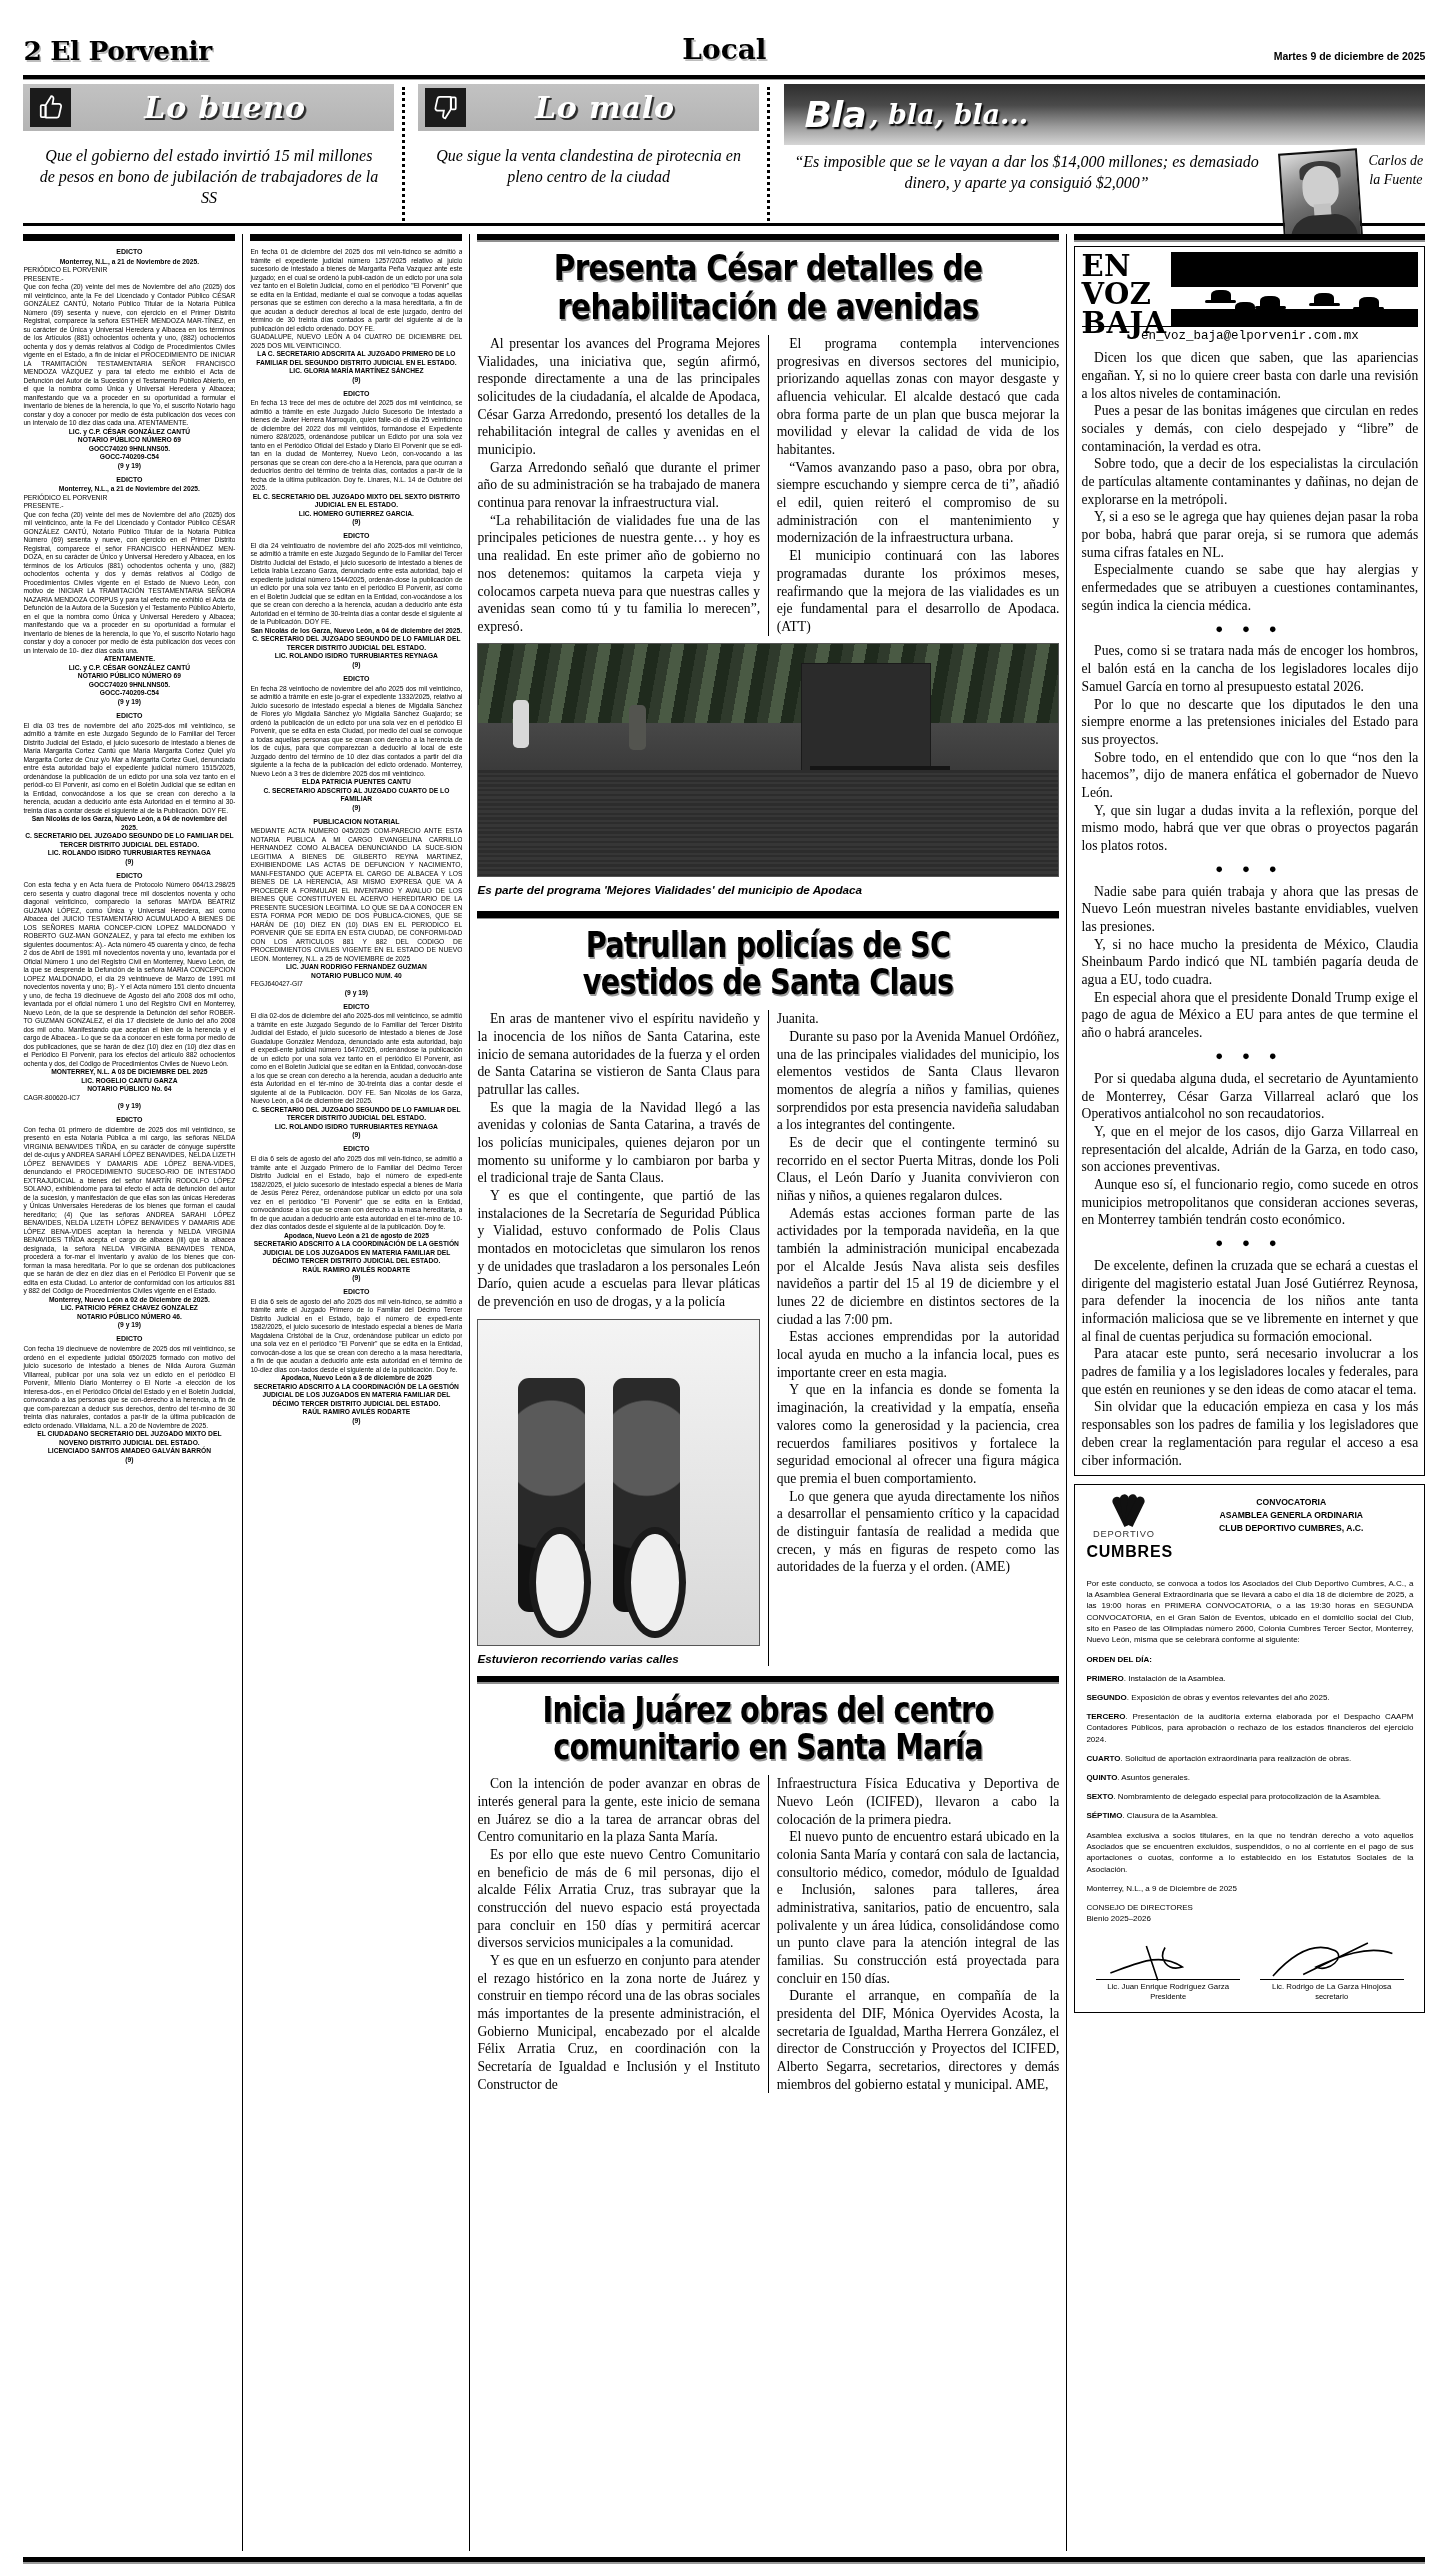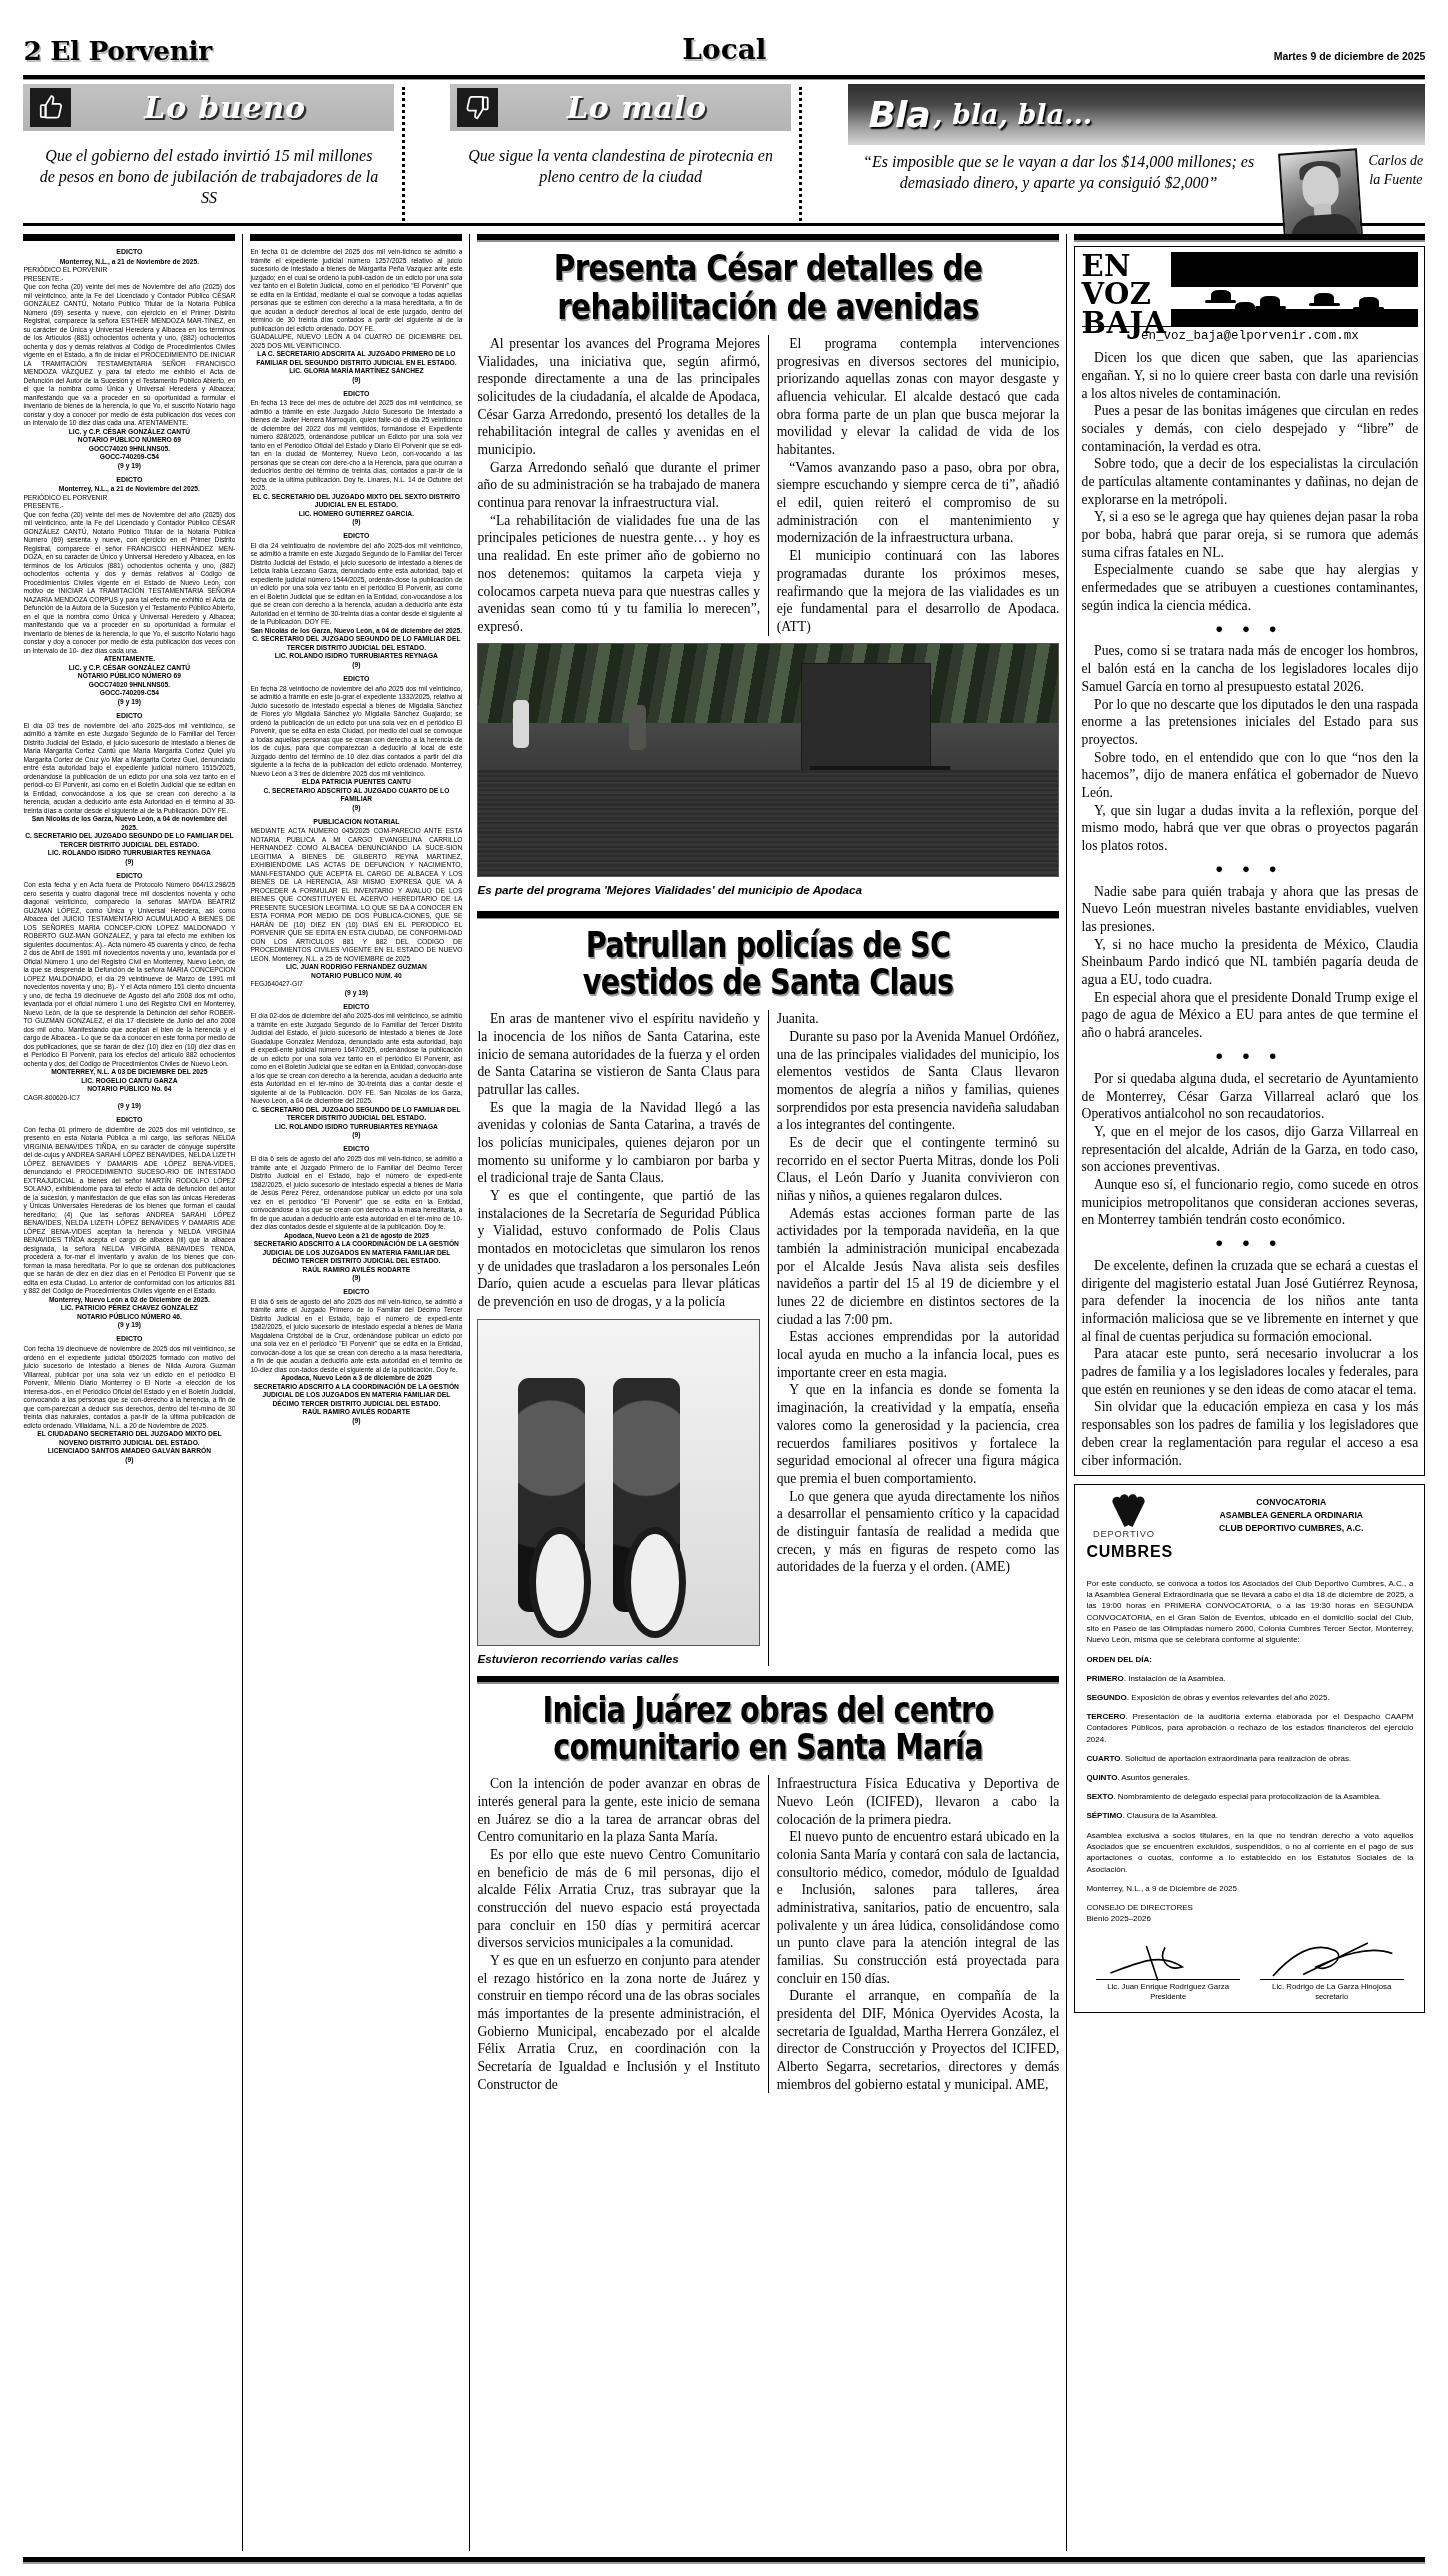--- a/index.html
+++ b/index.html
@@ -35,21 +35,21 @@
   }
 
   
   .topband{
     position:absolute;left:23.4px;top:75px;width:1402px;height:151px;
   }
   .topband .rule-top{position:absolute;left:0;top:0;width:100%;height:3.9px;background:#000;}
   .topband .rule-top:after{content:"";position:absolute;left:0;top:3.9px;width:100%;height:1.6px;background:#9a9a9a;}
   .topband .rule-bot{position:absolute;left:0;bottom:0;width:100%;height:3.1px;background:#000;}
 
-  .tb-inner{position:absolute;left:0;top:8.6px;right:0;bottom:4.7px;display:flex;gap:32px;}
+  .tb-inner{position:absolute;left:0;top:8.6px;right:0;bottom:4.7px;display:flex;}
   .tb-cell{position:relative;box-sizing:border-box;}
   .tb-cell.good{width:382px;padding-right:11px;}
   .tb-cell.bad{width:365px;padding-left:12.5px;padding-right:11px;}
   .tb-cell.bla{flex:1;padding-left:14px;}
   .dotsep{
     position:absolute;top:3.1px;bottom:0;width:0;
     border-left:3.1px dotted #000;
   }
 
   .ttl-bar{
@@ -548,21 +548,21 @@
         </div>
         <div class="evb-email">en_voz_baja@elporvenir.com.mx</div>
         <div class="evb-body" id="evbBody">
             <p>Dicen los que dicen que saben, que las apariencias engañan. Y, si no lo quiere creer basta con darle una revisión a los altos niveles de contaminación.</p>
             <p>Pues a pesar de las bonitas imágenes que circulan en redes sociales y demás, con cielo despejado y “libre” de contaminación, la verdad es otra.</p>
             <p>Sobre todo, que a decir de los especialistas la circulación de partículas altamente contaminantes y dañinas, no dejan de explorarse en la metrópoli.</p>
             <p>Y, si a eso se le agrega que hay quienes dejan pasar la roba por boba, habrá que parar oreja, si se rumora que además suma cifras fatales en NL.</p>
             <p>Especialmente cuando se sabe que hay alergias y enfermedades que se atribuyen a cuestiones contaminantes, según indica la ciencia médica.</p>
             <div class="dots3">● ● ●</div>
             <p>Pues, como si se tratara nada más de encoger los hombros, el balón está en la cancha de los legisladores locales dijo Samuel García en torno al presupuesto estatal 2026.</p>
-            <p>Por lo que no descarte que los diputados le den una raspada enorme a las pretensiones iniciales del Estado para sus proyectos.</p>
+            <p>Por lo que no descarte que los diputados le den una siempre enorme a las pretensiones iniciales del Estado para sus proyectos.</p>
             <p>Sobre todo, en el entendido que con lo que “nos den la hacemos”, dijo de manera enfática el gobernador de Nuevo León.</p>
             <p>Y, que sin lugar a dudas invita a la reflexión, porque del mismo modo, habrá que ver que obras o proyectos pagarán los platos rotos.</p>
             <div class="dots3">● ● ●</div>
             <p>Nadie sabe para quién trabaja y ahora que las presas de Nuevo León muestran niveles bastante envidiables, vuelven las presiones.</p>
             <p>Y, si no hace mucho la presidenta de México, Claudia Sheinbaum Pardo indicó que NL también pagaría deuda de agua a EU, todo cuadra.</p>
             <p>En especial ahora que el presidente Donald Trump exige el pago de agua de México a EU para antes de que termine el año o habrá aranceles.</p>
             <div class="dots3">● ● ●</div>
             <p>Por si quedaba alguna duda, el secretario de Ayuntamiento de Monterrey, César Garza Villarreal aclaró que los Operativos antialcohol no son recaudatorios.</p>
             <p>Y, que en el mejor de los casos, dijo Garza Villarreal en representación del alcalde, Adrián de la Garza, en todo caso, son acciones preventivas.</p>
             <p>Aunque eso sí, el funcionario regio, como sucede en otros municipios metropolitanos que consideran acciones severas, en Monterrey también tendrán costo económico.</p>

